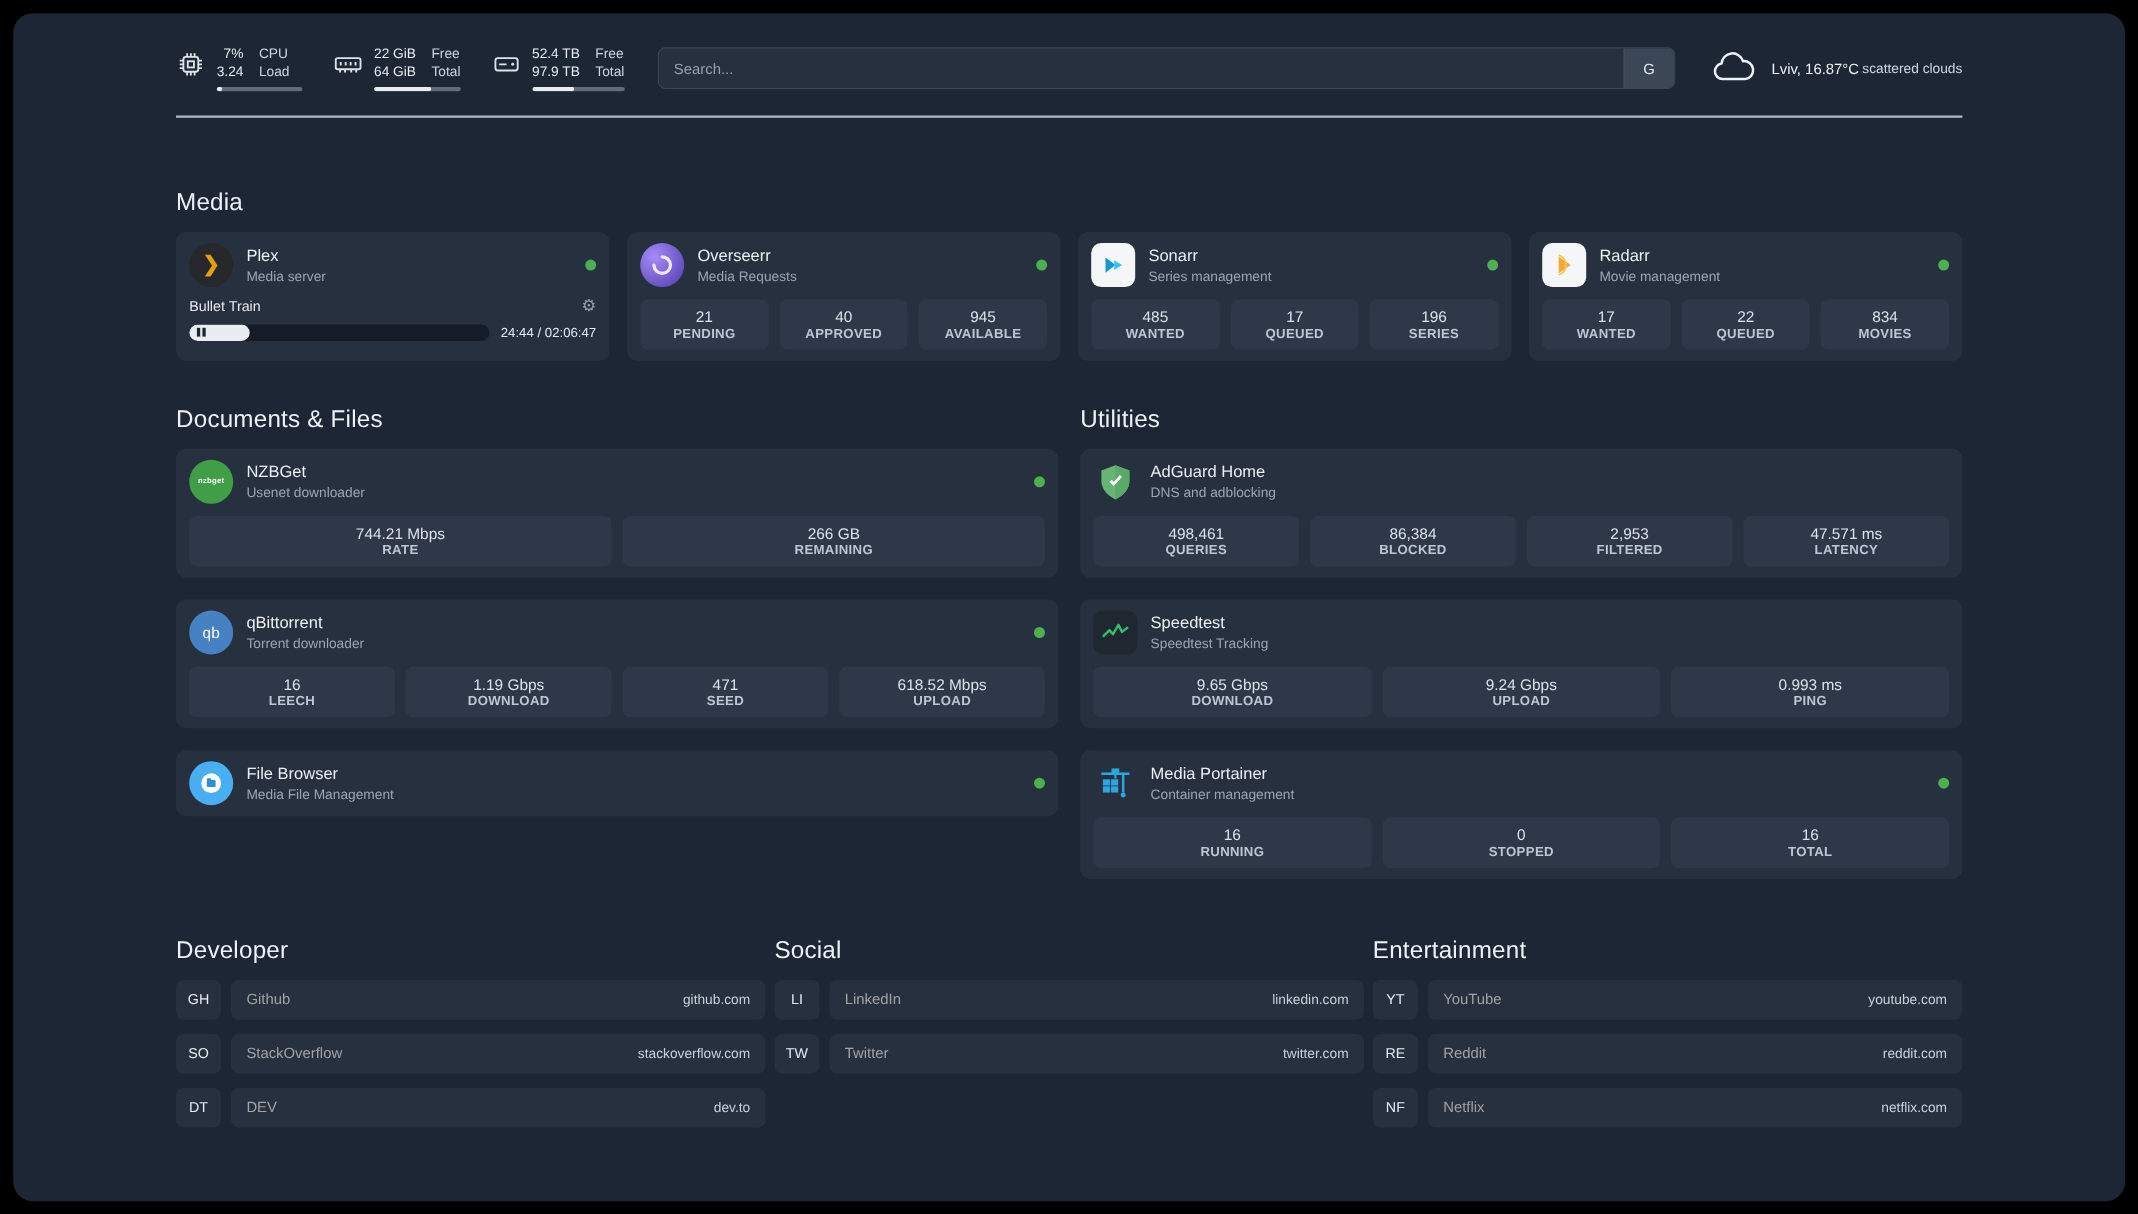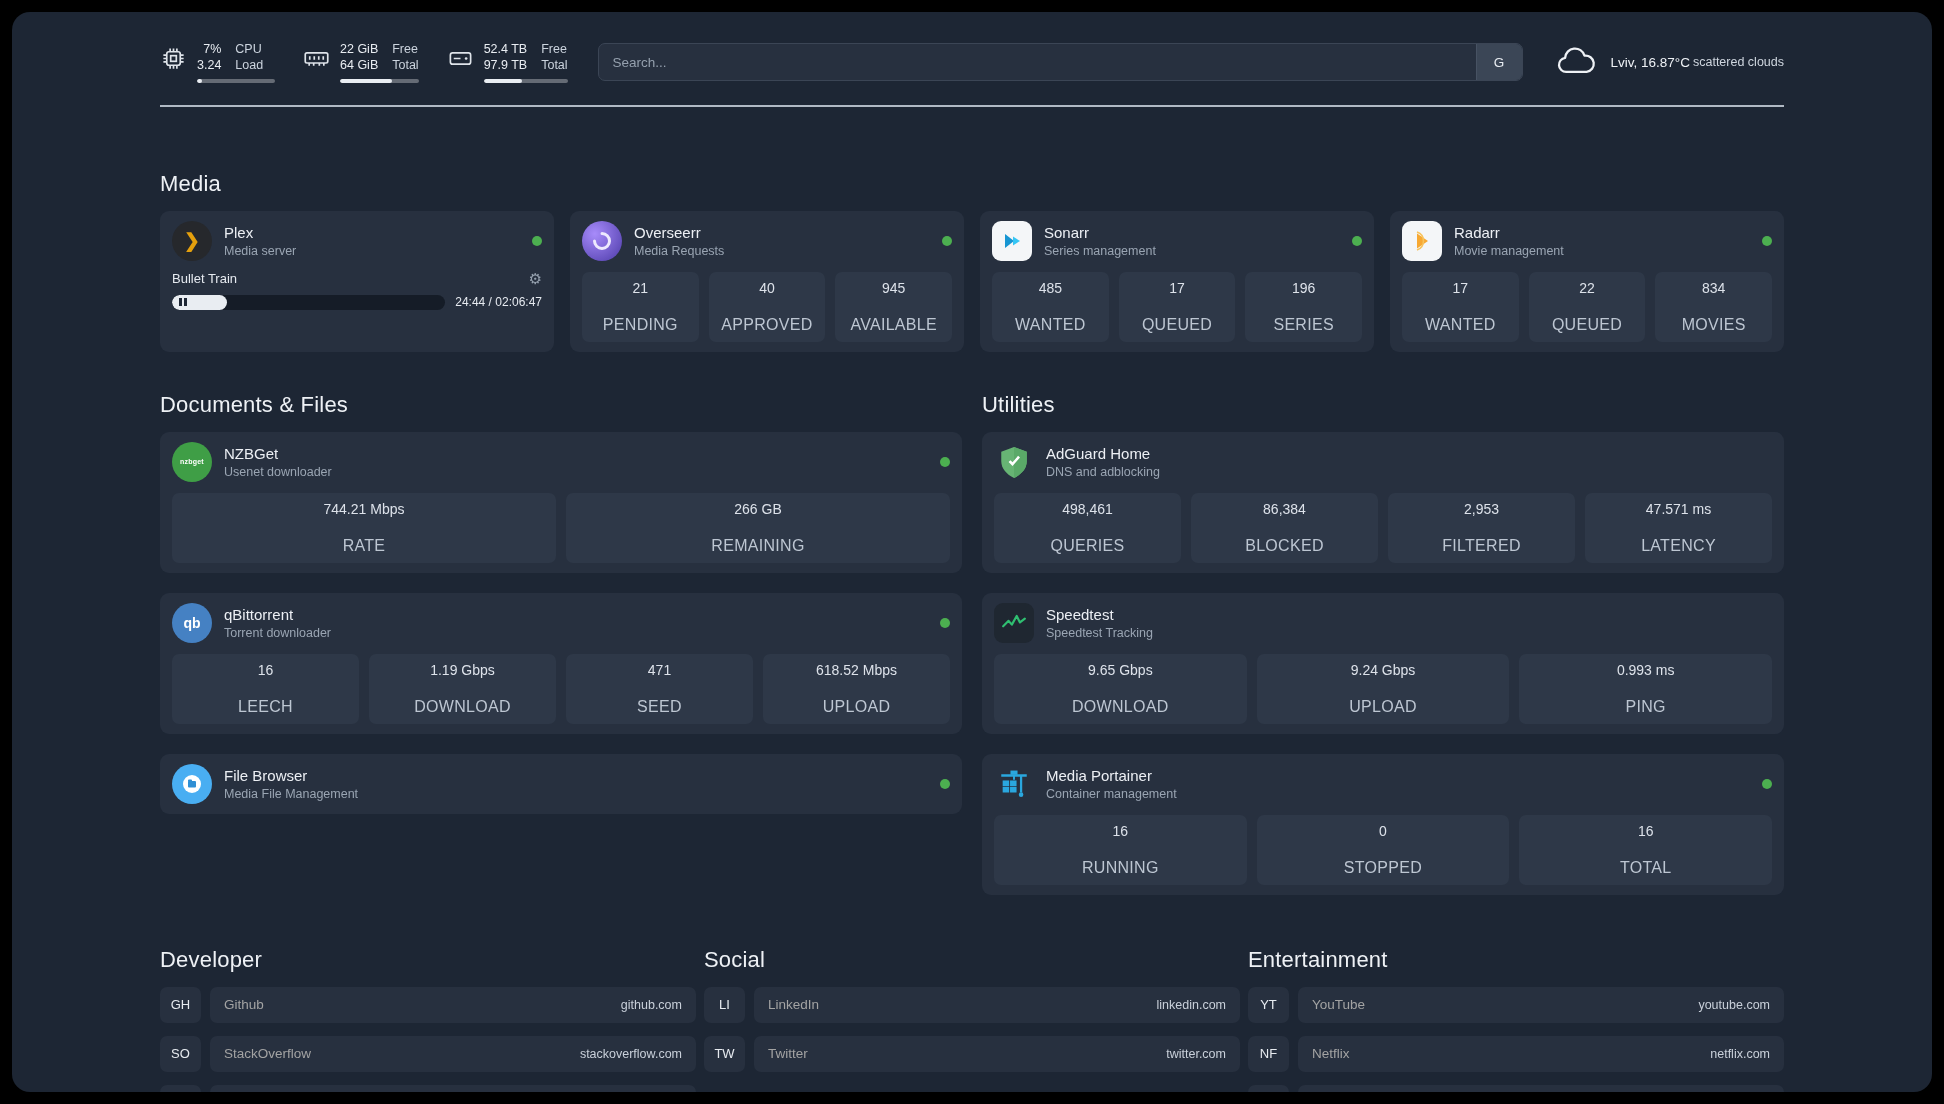--- a/index.html
+++ b/index.html
@@ -43,21 +43,21 @@
   .svc-head{display:flex;align-items:center;gap:12px}
   .svc-icon{width:40px;height:40px;border-radius:50%;display:flex;align-items:center;justify-content:center;flex:none;overflow:hidden}
   .svc-icon.sq{border-radius:9px}
   .svc-titles{display:flex;flex-direction:column}
   .svc-name{font-size:15px;color:#eceff4;font-weight:500;line-height:1.2}
   .svc-sub{font-size:12.5px;color:#9aa5b3;margin-top:2px}
   .dot{width:10px;height:10px;border-radius:50%;background:var(--status-online,#4caf50);margin-left:auto;flex:none}
   .stats{display:flex;gap:10px;margin-top:11px}
   .stat{flex:1;background:#2e3848;border-radius:7px;padding:8px 4px;text-align:center}
   .stat-v{font-size:14px;color:#dde2ea}
-  .stat-l{font-size:16px;font-weight:400;color:#bdc6d2;margin-top:20px;letter-spacing:.3px}
+  .stat-l{font-size:12px;font-weight:700;color:#bdc6d2;margin-top:0;letter-spacing:.3px}
 
   
   .player{margin-top:10px}
   .player-top{display:flex;align-items:flex-start;justify-content:space-between}
   .ptrack{font-size:13px;color:#e6eaf0}
   .gear{color:#95a0ae;font-size:15px;cursor:pointer;line-height:1}
   .player-bottom{display:flex;align-items:center;gap:10px;margin-top:9px}
   .track{position:relative;flex:1;height:15px;background:#151c27;border-radius:8px;overflow:hidden;cursor:pointer}
   .track-fill{position:absolute;left:0;top:0;bottom:0;background:#e9edf2;border-radius:8px}
   .pause{position:absolute;left:7px;top:50%;transform:translateY(-50%);display:flex;gap:2.5px}
@@ -65,21 +65,21 @@
   .ptime{font-size:12px;color:#e6eaf0;white-space:nowrap}
 
   
   .plex-bg{background:#26282c}
   .plex-glyph{color:#e5a00d;font-size:19px;font-weight:700;line-height:1}
   .overseerr-bg{background:radial-gradient(circle at 32% 32%,#a78bfa,#4c3aa8)}
   .white-bg{background:#f4f6f8}
   .nzbget-bg{background:#3f9e46}
   .nzbget-txt{color:#fff;font-size:7px;font-weight:700;letter-spacing:.2px}
   .qb-bg{background:#4581c3}
-  .qb-txt{color:#fff;font-size:14px;font-weight:700}
+  .qb-txt{color:#fff;font-size:14px;font-weight:400}
   .fb-bg{background:#49aef2}
   .speedtest-bg{background:#1f2731}
 
   
   .bm-list{display:flex;flex-direction:column;gap:13px;margin-top:14px}
   .bm{display:flex;align-items:center;gap:9px;cursor:pointer}
   .bm-abbr{width:41px;height:36px;background:#27303f;border-radius:7px;display:flex;align-items:center;justify-content:center;font-size:13px;color:#e7ebf0;flex:none}
   .bm-bar{flex:1;height:36px;background:#27303f;border-radius:7px;display:flex;align-items:center;justify-content:space-between;padding:0 14px}
   .bm-name{font-size:13.5px;color:#a3a3a3}
   .bm-url{font-size:12.5px;color:#c9d0da}
@@ -541,31 +541,31 @@
         <h2 class="sec-title">Entertainment</h2>
         <div class="bm-list">
           <div class="bm">
             <span class="bm-abbr">YT</span>
             <span class="bm-bar">
               <span class="bm-name">YouTube</span>
               <span class="bm-url">youtube.com</span>
             </span>
           </div>
           <div class="bm">
+            <span class="bm-abbr">RE</span>
+            <span class="bm-bar">
+              <span class="bm-name">Reddit</span>
+              <span class="bm-url">reddit.com</span>
+            </span>
+          </div>
+          <div class="bm">
             <span class="bm-abbr">NF</span>
             <span class="bm-bar">
               <span class="bm-name">Netflix</span>
               <span class="bm-url">netflix.com</span>
             </span>
           </div>
-          <div class="bm">
-            <span class="bm-abbr">RE</span>
-            <span class="bm-bar">
-              <span class="bm-name">Reddit</span>
-              <span class="bm-url">reddit.com</span>
-            </span>
-          </div>
         </div>
       </section>
     </div>
 
   </div>
 </div>
 
 </body></html>

